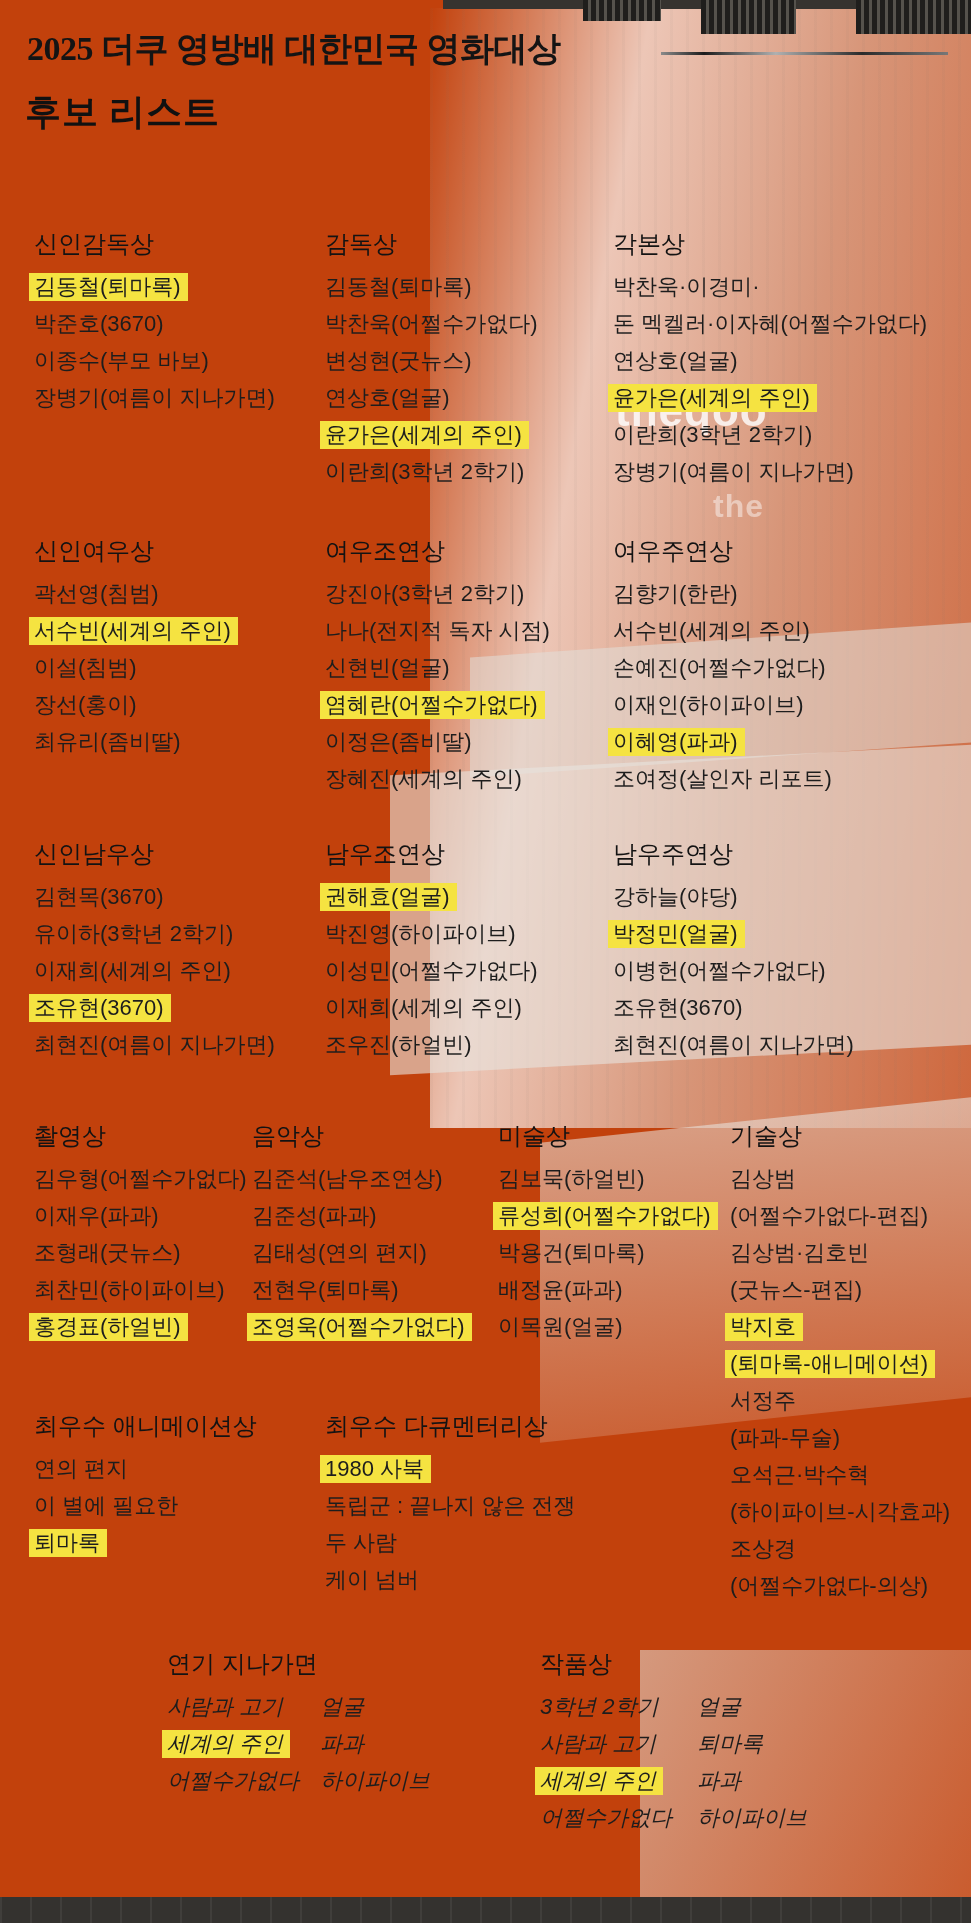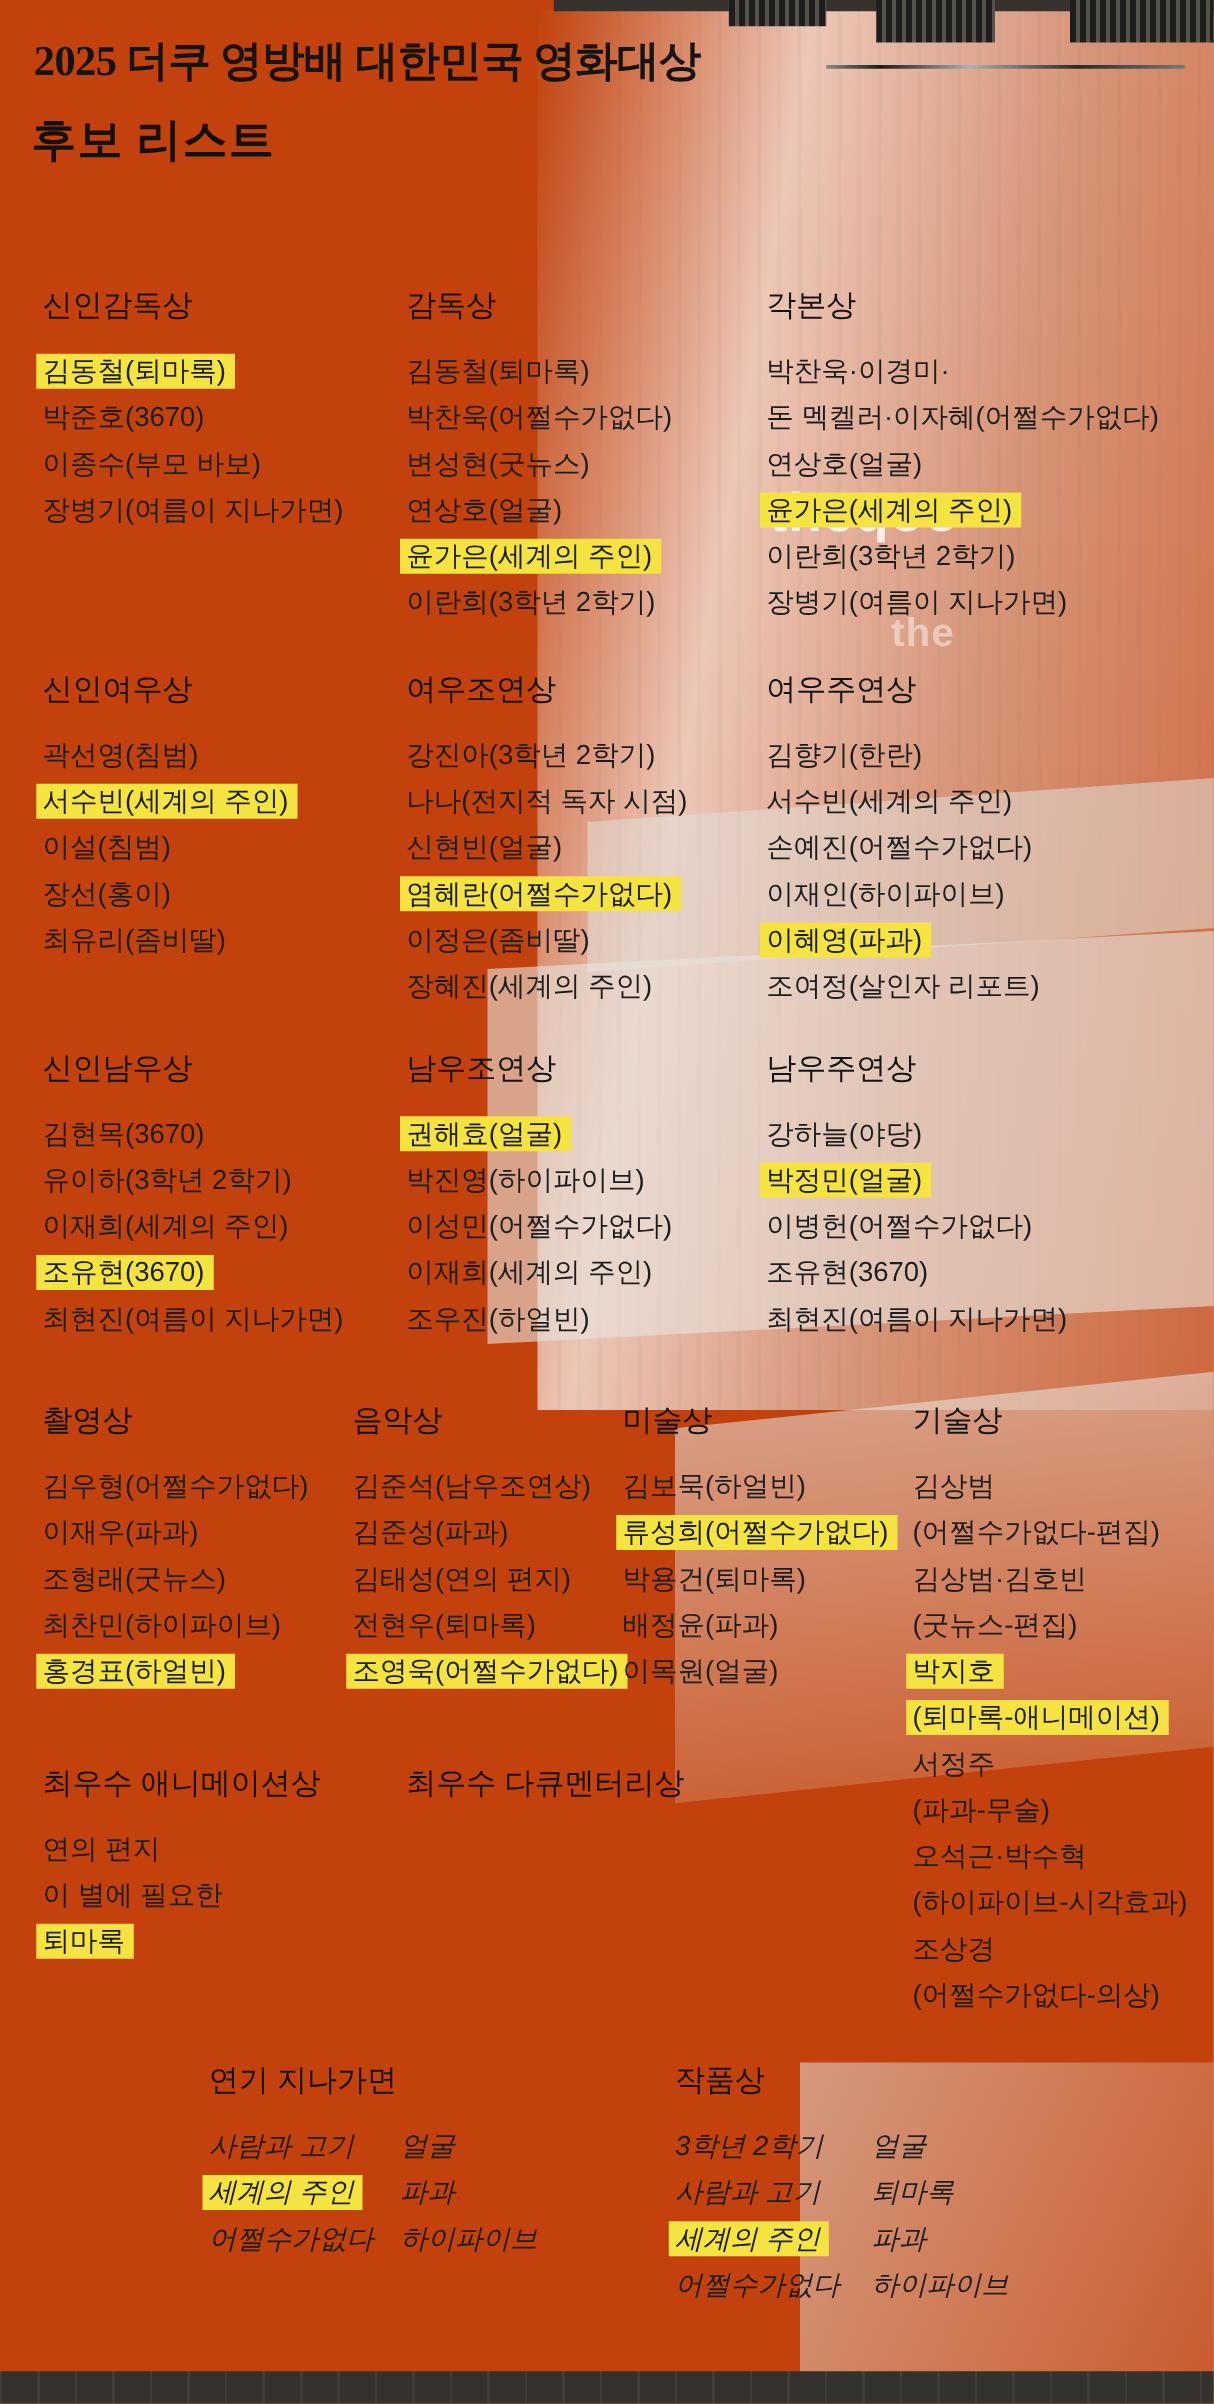--- a/index.html
+++ b/index.html
@@ -42,21 +42,21 @@
     position:absolute; left:661px; top:52px; width:287px; height:3px;
     background:linear-gradient(90deg,#8a8a8a,#1c1c1c 15%,#b0b0b0 40%,#2a2a2a 70%,#777777);
   }
   h2.subtitle {
     position:absolute; left:25px; top:88px; margin:0;
     font-size:36px; font-weight:700; color:#111111; letter-spacing:1px;
   }
   
   .cat { position:absolute; }
   .cat h3 { margin:0; font-size:24px; font-weight:400; color:#131313; }
-  .cat ul { list-style:none; margin:18px 0 0; padding:0; }
+  .cat ul { list-style:none; margin:8px 0 0; padding:0; }
   .cat li { font-size:22px; line-height:37px; height:37px; white-space:nowrap; color:#1d1d1d; }
   .hl { background:#f5e341; padding:1px 7px 2px 5px; margin-left:-5px; }
   .cols { display:flex;font-style:italic; }
 </style>
 </head>
 <body>
 
 <div id="canvas">
 
   <div class="deco photo"></div>
@@ -175,21 +175,21 @@
   <section class="cat" style="left:34px;top:1120px">
     <h3>촬영상</h3>
     <ul>
         <li><span>김우형(어쩔수가없다)</span></li>
         <li><span>이재우(파과)</span></li>
         <li><span>조형래(굿뉴스)</span></li>
         <li><span>최찬민(하이파이브)</span></li>
         <li><span class="hl">홍경표(하얼빈)</span></li>
       </ul>
   </section>
-  <section class="cat" style="left:282px;top:1120px">
+  <section class="cat" style="left:252px;top:1120px">
     <h3>음악상</h3>
     <ul>
         <li><span>김준석(남우조연상)</span></li>
         <li><span>김준성(파과)</span></li>
         <li><span>김태성(연의 편지)</span></li>
         <li><span>전현우(퇴마록)</span></li>
         <li><span class="hl">조영욱(어쩔수가없다)</span></li>
       </ul>
   </section>
   <section class="cat" style="left:498px;top:1120px">
@@ -223,20 +223,26 @@
   <section class="cat" style="left:34px;top:1410px">
     <h3>최우수 애니메이션상</h3>
     <ul>
         <li><span>연의 편지</span></li>
         <li><span>이 별에 필요한</span></li>
         <li><span class="hl">퇴마록</span></li>
       </ul>
   </section>
   <section class="cat" style="left:325px;top:1410px">
     <h3>최우수 다큐멘터리상</h3>
+    <ul>
+        <li><span class="hl">1980 사북</span></li>
+        <li><span>독립군 : 끝나지 않은 전쟁</span></li>
+        <li><span>두 사람</span></li>
+        <li><span>케이 넘버</span></li>
+      </ul>
   </section>
 
   <section class="cat" style="left:167px;top:1648px">
     <h3>연기 지나가면</h3>
     <div class="cols">
       <ul style="width:153px">
           <li><span>사람과 고기</span></li>
           <li><span class="hl">세계의 주인</span></li>
           <li><span>어쩔수가없다</span></li>
         </ul>

